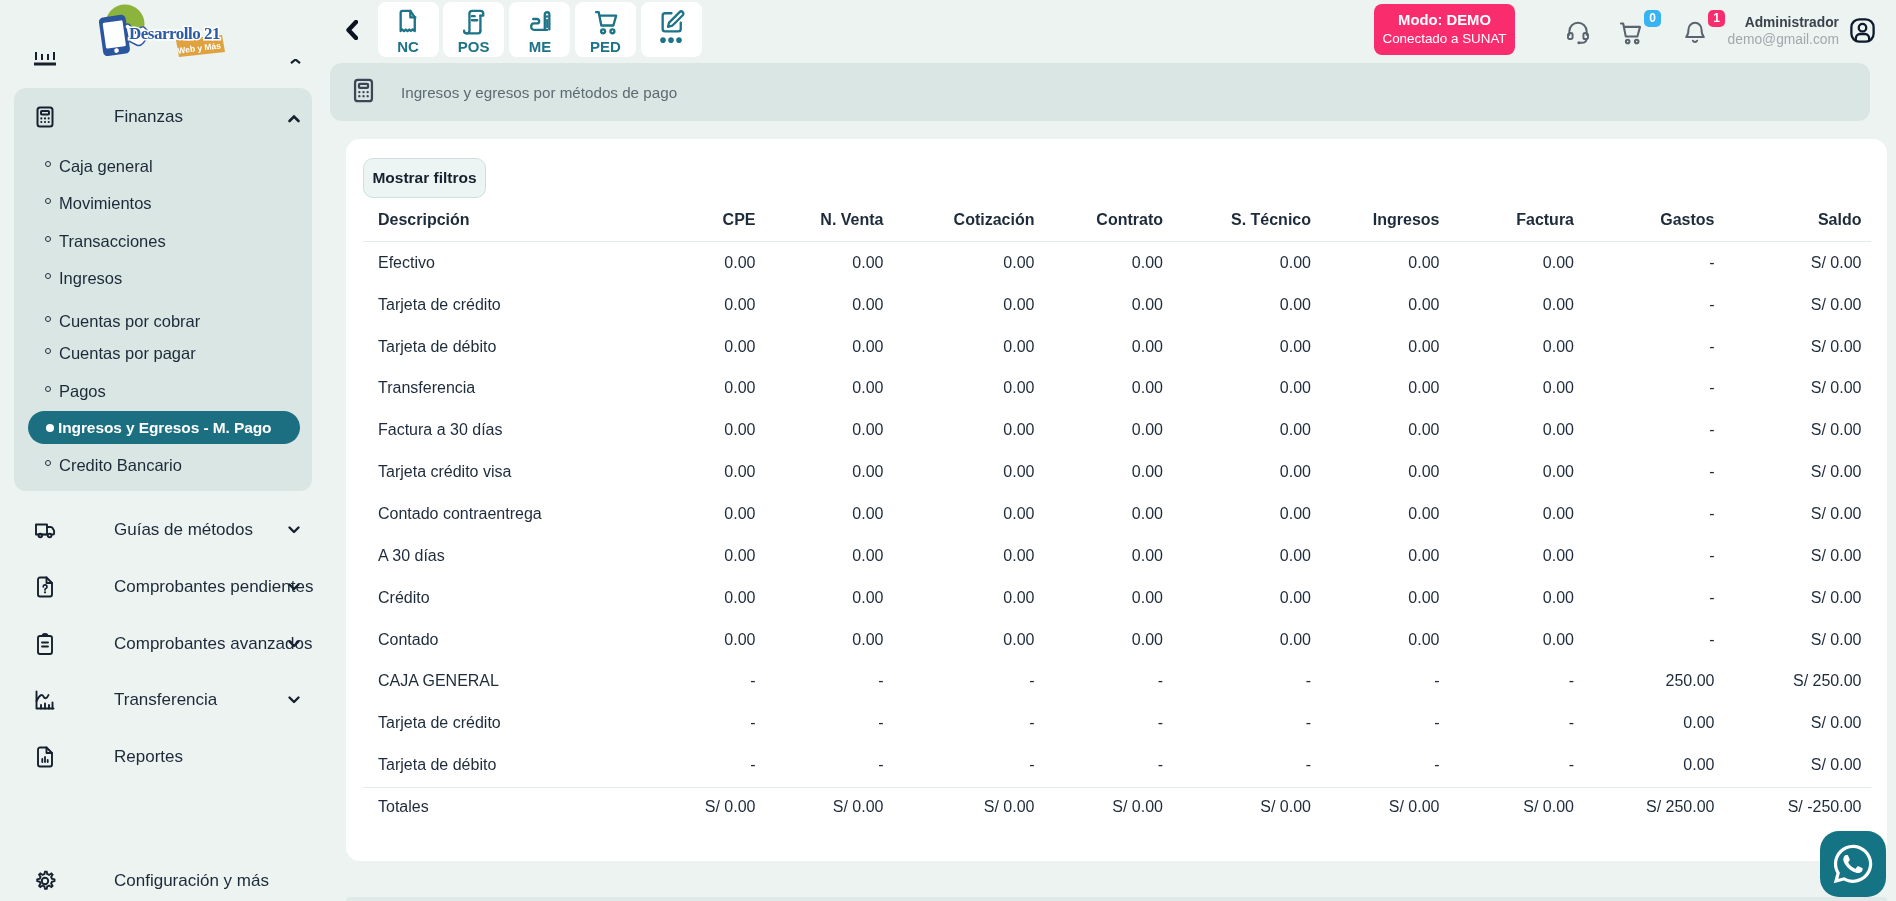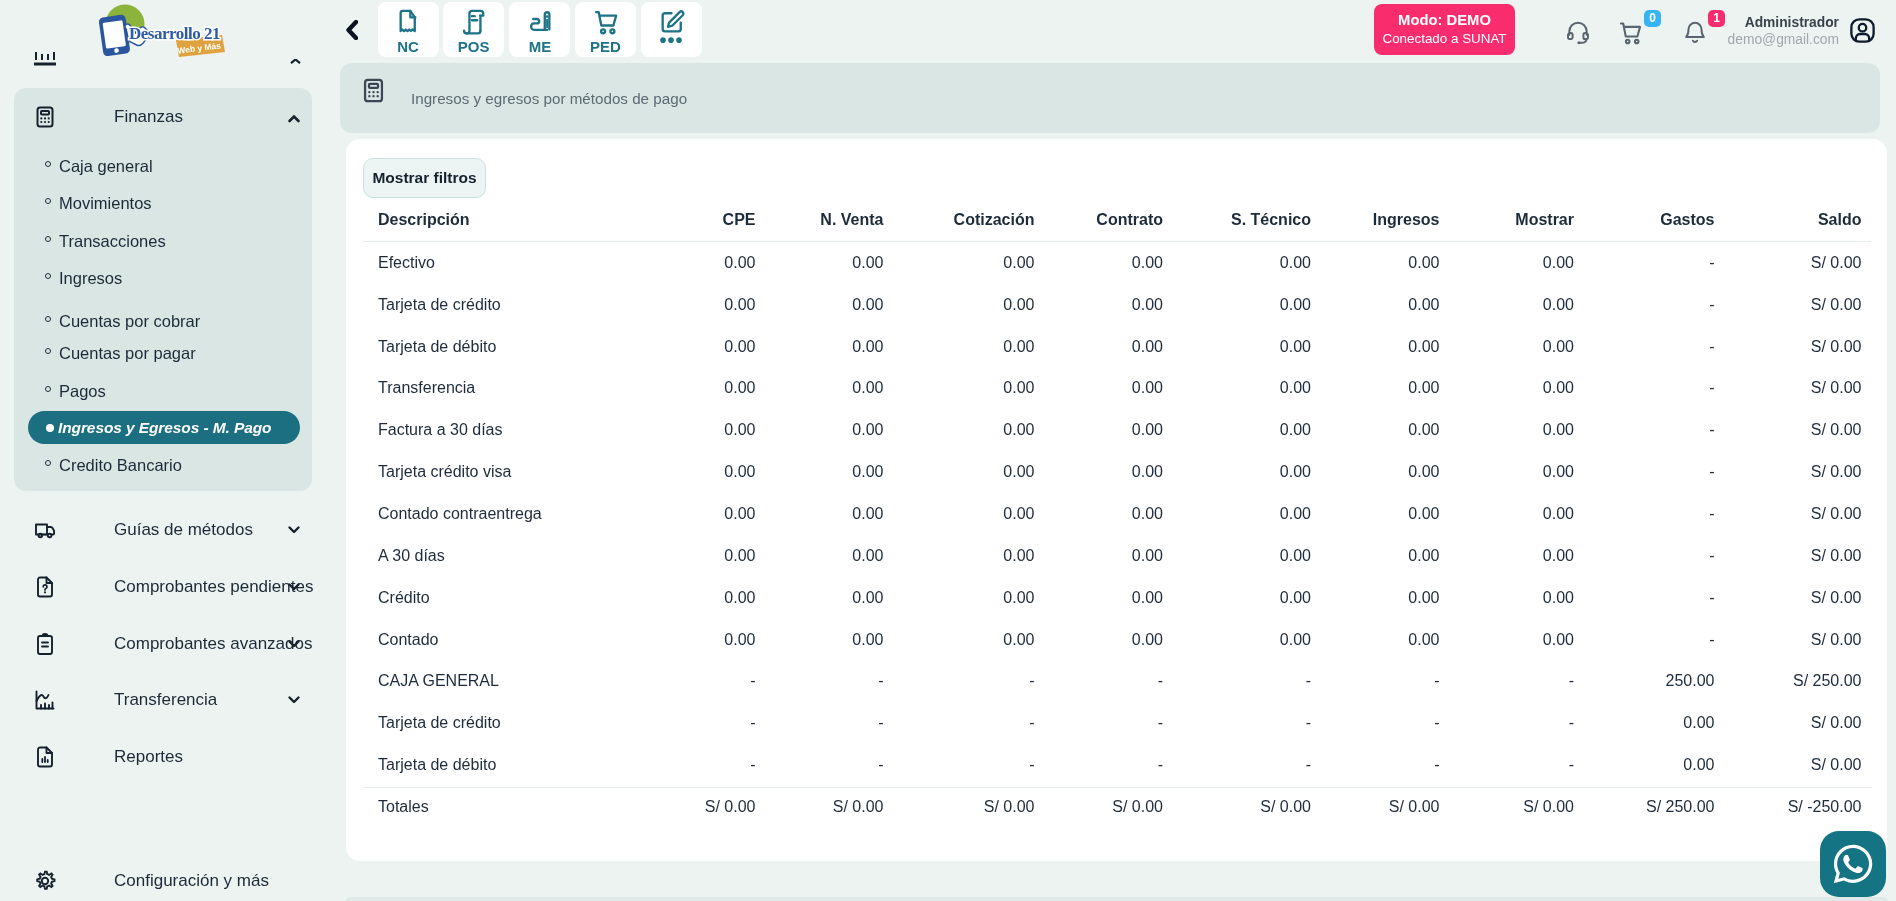--- a/index.html
+++ b/index.html
@@ -12,35 +12,35 @@
   
   #sidebar { position:absolute; left:0; top:0; width:332px; height:901px; }
   .panel { position:absolute; left:14px; top:88px; width:298px; height:403px; background:#d9e6e4; border-radius:12px; }
   .navitem { position:absolute; left:0; width:332px; height:24px; font-size:17px; color:#1c2a38; }
   .navitem .ic { position:absolute; left:33px; top:0; width:24px; height:24px; }
   .navitem .tx { position:absolute; left:68px; top:50%; transform:translateY(-50%); white-space:nowrap;margin-left:46px; }
   .navitem .ch { position:absolute; left:287px; top:5px; width:14px; height:14px; }
   .subitem { position:absolute; left:0; width:298px; height:24px; font-size:16.5px; color:#1c2a38; }
   .subitem .dot { position:absolute; left:44.5px; top:7.2px; width:6.2px; height:6.2px; border:1.7px solid #22303e; border-radius:50%; }
   .subitem .tx { position:absolute; left:59px; top:50%; transform:translateY(-50%); white-space:nowrap; }
-  .pill { position:absolute; left:28px; top:411px; width:272px; height:33px; background:#1b6f81; border-radius:16.5px;font-style:italic; }
+  .pill { position:absolute; left:28px; top:411px; width:272px; height:33px; background:#1b6f81; border-radius:16.5px; }
   .pill .dot { position:absolute; left:17.5px; top:12.5px; width:8px; height:8px; background:#fff; border-radius:50%; }
   .pill .tx { position:absolute; left:30px; top:50%; transform:translateY(-50%); color:#fff; font-weight:bold; font-size:15.5px; letter-spacing:-0.1px; white-space:nowrap; }
 
   
   .toolbtn { position:absolute; top:2px; width:61px; height:55px; background:#fff; border-radius:8px; text-align:center; }
   .toolbtn svg { margin-top:6px; }
   .toolbtn .lb { display:block; margin-top:-1px; color:#1d7387; font-weight:bold; font-size:15px; line-height:16px; letter-spacing:0; }
   #demo-btn { position:absolute; left:1374px; top:4px; width:141px; height:51px; background:#f92d6e; border-radius:8px; color:#fff; text-align:center; }
   #demo-btn .l1 { font-weight:bold; font-size:14.8px; margin-top:8px; }
   #demo-btn .l2 { font-size:13.4px; margin-top:3px; }
   .badge { position:absolute; border-radius:5px; color:#fff; font-size:12px; font-weight:bold; height:17px; min-width:17px; text-align:center; line-height:17px; padding:0 2px; }
 
   
-  #hstrip { position:absolute; left:340px; top:63px; width:1540px; height:70px; background:#d9e6e4; border-radius:12px; }
+  #hstrip { position:absolute; left:330px; top:63px; width:1540px; height:58px; background:#d9e6e4; border-radius:12px; }
   #hstrip .tx { position:absolute; left:71px; top:50%; transform:translateY(-50%); color:#5e6a73; font-size:15.2px; }
 
   
   #card { position:absolute; left:346px; top:139px; width:1541px; height:722px; background:#fff; border-radius:14px; }
   #filterbtn { position:absolute; left:17px; top:19px; width:123px; height:40px; background:#edf5f4; border:1px solid #cce1de; border-radius:10px; color:#16212e; font-weight:bold; font-size:15.5px; text-align:center; line-height:38px; }
   .trow { position:absolute; left:0; width:1541px; height:42px; line-height:42px; font-size:16px; }
   .trow .lbl { position:absolute; left:32px; white-space:nowrap; }
   .trow .num { position:absolute; white-space:nowrap; }
   .b { font-weight:bold; }
   #hline { position:absolute; left:17px; top:102px; width:1508px; height:1px; background:#e4ebea; }
@@ -281,21 +281,21 @@
   <div id="hline"></div>
   <div id="tline"></div>
 <div class="trow" style="top:60px">
       <span class="lbl b">Descripción</span>
       <span class="num b" style="right:1131.5px">CPE</span>
       <span class="num b" style="right:1003.5px">N. Venta</span>
       <span class="num b" style="right:852.5px">Cotización</span>
       <span class="num b" style="right:724px">Contrato</span>
       <span class="num b" style="right:576px">S. Técnico</span>
       <span class="num b" style="right:447.5px">Ingresos</span>
-      <span class="num b" style="right:313px">Mostrar</span>
+      <span class="num b" style="right:313px">Factura</span>
       <span class="num b" style="right:172.5px">Gastos</span>
       <span class="num b" style="right:25.5px">Saldo</span>
     </div>
 <div class="trow" style="top:102.8px">
       <span class="lbl">Efectivo</span>
       <span class="num" style="right:1131.5px">0.00</span>
       <span class="num" style="right:1003.5px">0.00</span>
       <span class="num" style="right:852.5px">0.00</span>
       <span class="num" style="right:724px">0.00</span>
       <span class="num" style="right:576px">0.00</span>

